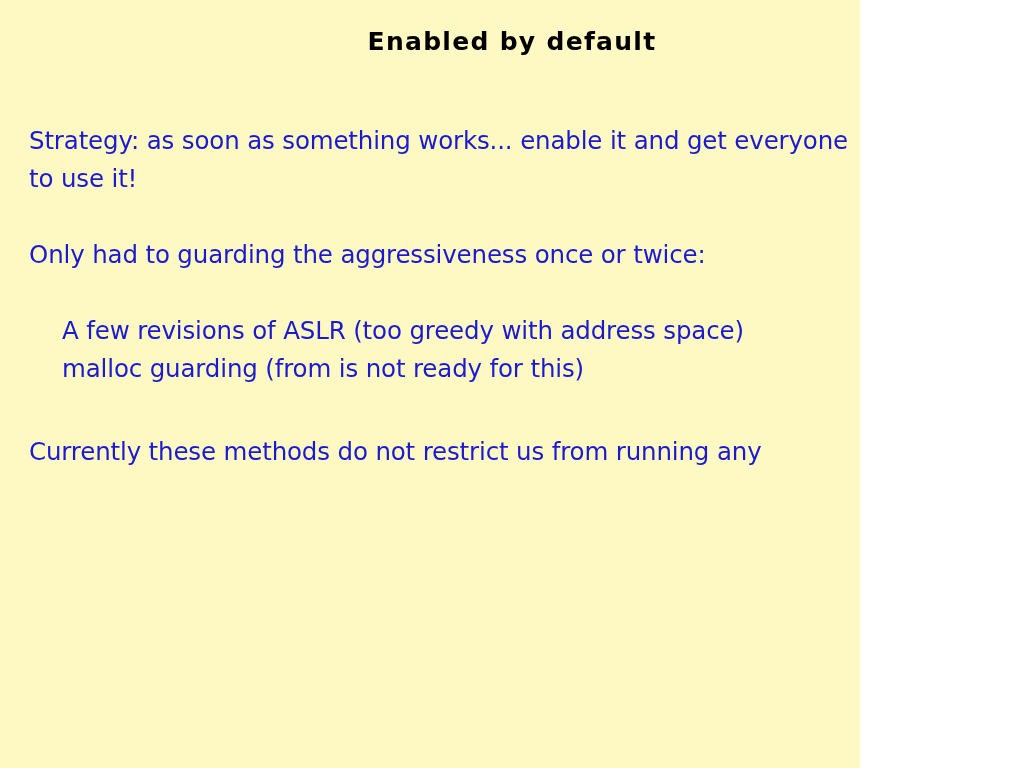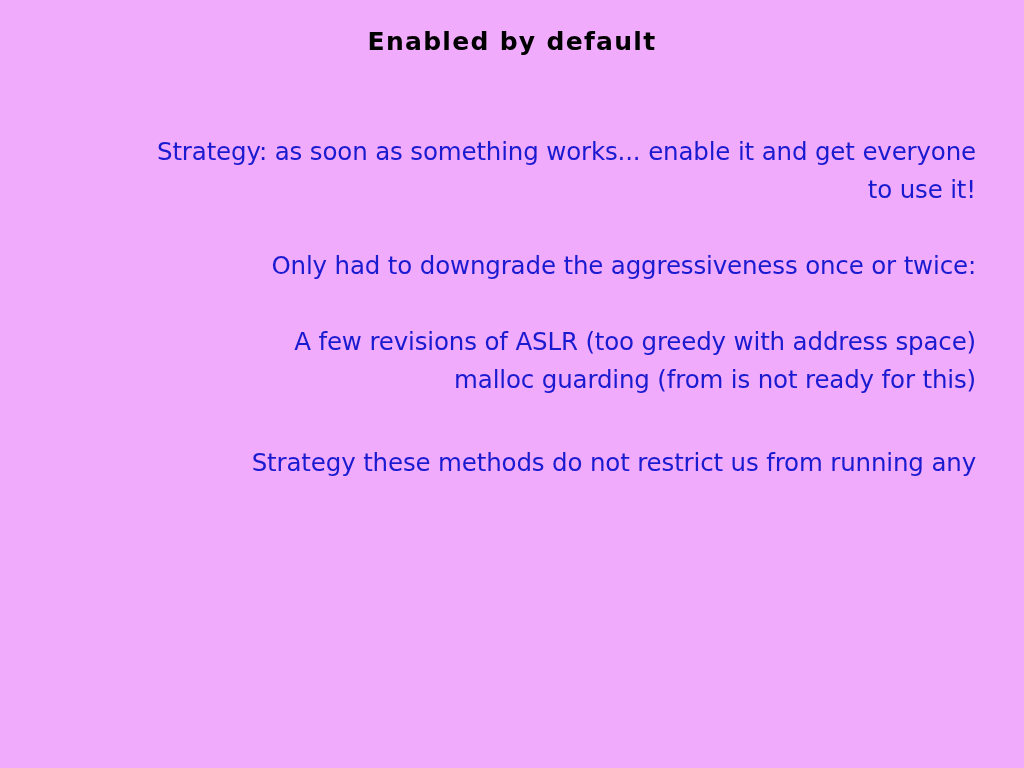--- a/index.html
+++ b/index.html
@@ -9,23 +9,23 @@
     background: #ffffff;
   }
   body {
     width: 1024px;
     height: 768px;
     overflow: hidden;
     font-family: "DejaVu Sans", sans-serif;
   }
   .slide {
     position: relative;
-    width: 1024px;
+    width: 860px;
     height: 768px;
-    background: #f0abfc;
+    background: #fef9c3;
   }
 
   
   .slide-title {
     position: absolute;
     left: 0;
     top: 27px;
     width: 1024px;
     text-align: center;
     color: #000000;
@@ -45,24 +45,23 @@
     width: 960px;
   }
 
   .para {
     color: #1a1ad0;
     font-family: "DejaVu Sans", sans-serif;
     font-size: 24.5px;
     font-weight: normal;
     line-height: 38px;
     letter-spacing: -0.15px;
-    margin: 12px;
+    margin: 1px;
     padding: 0;
     white-space: nowrap;
-    text-align: right;
   }
 
   .para .line {
     display: block;
     white-space: nowrap;
   }
 
   
   .para + .para {
     margin-top: 38px;
@@ -87,26 +86,26 @@
 
     <div class="para">
       <span class="line">Strategy: as soon as something works... enable it and get everyone</span>
       <span class="line">to use it!</span>
     </div>
 
     <div class="para">
     </div>
 
     <div class="para">
-      <span class="line">Only had to downgrade the aggressiveness once or twice:</span>
+      <span class="line">Only had to guarding the aggressiveness once or twice:</span>
     </div>
 
     <div class="para indented">
       <span class="line">A few revisions of ASLR (too greedy with address space)</span>
       <span class="line">malloc guarding (from is not ready for this)</span>
     </div>
 
     <div class="para">
-      <span class="line">Strategy these methods do not restrict us from running any</span>
+      <span class="line">Currently these methods do not restrict us from running any</span>
     </div>
 
   </div>
 </div>
 
 </body></html>

